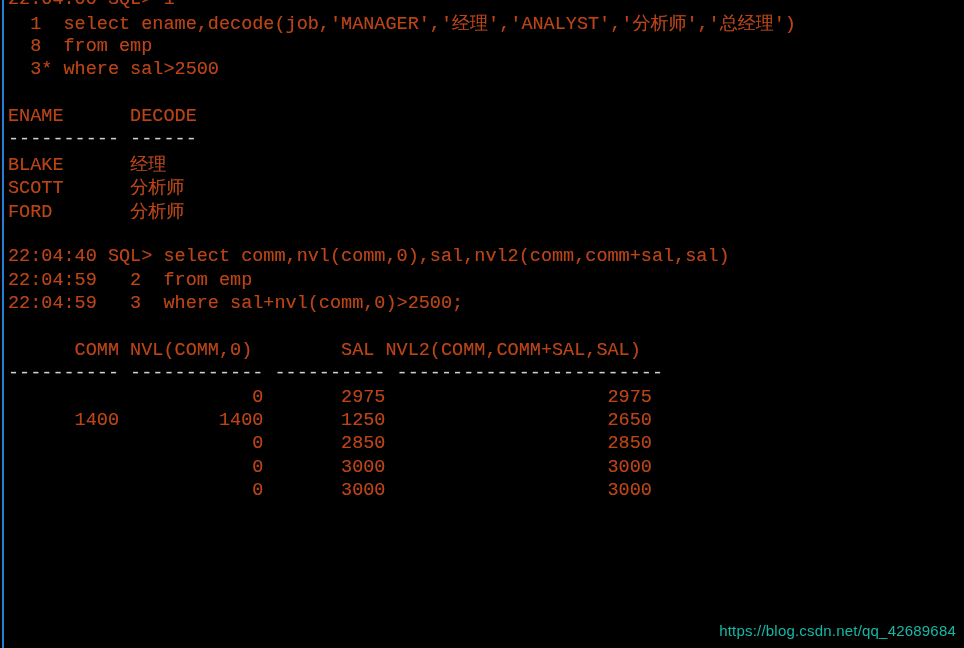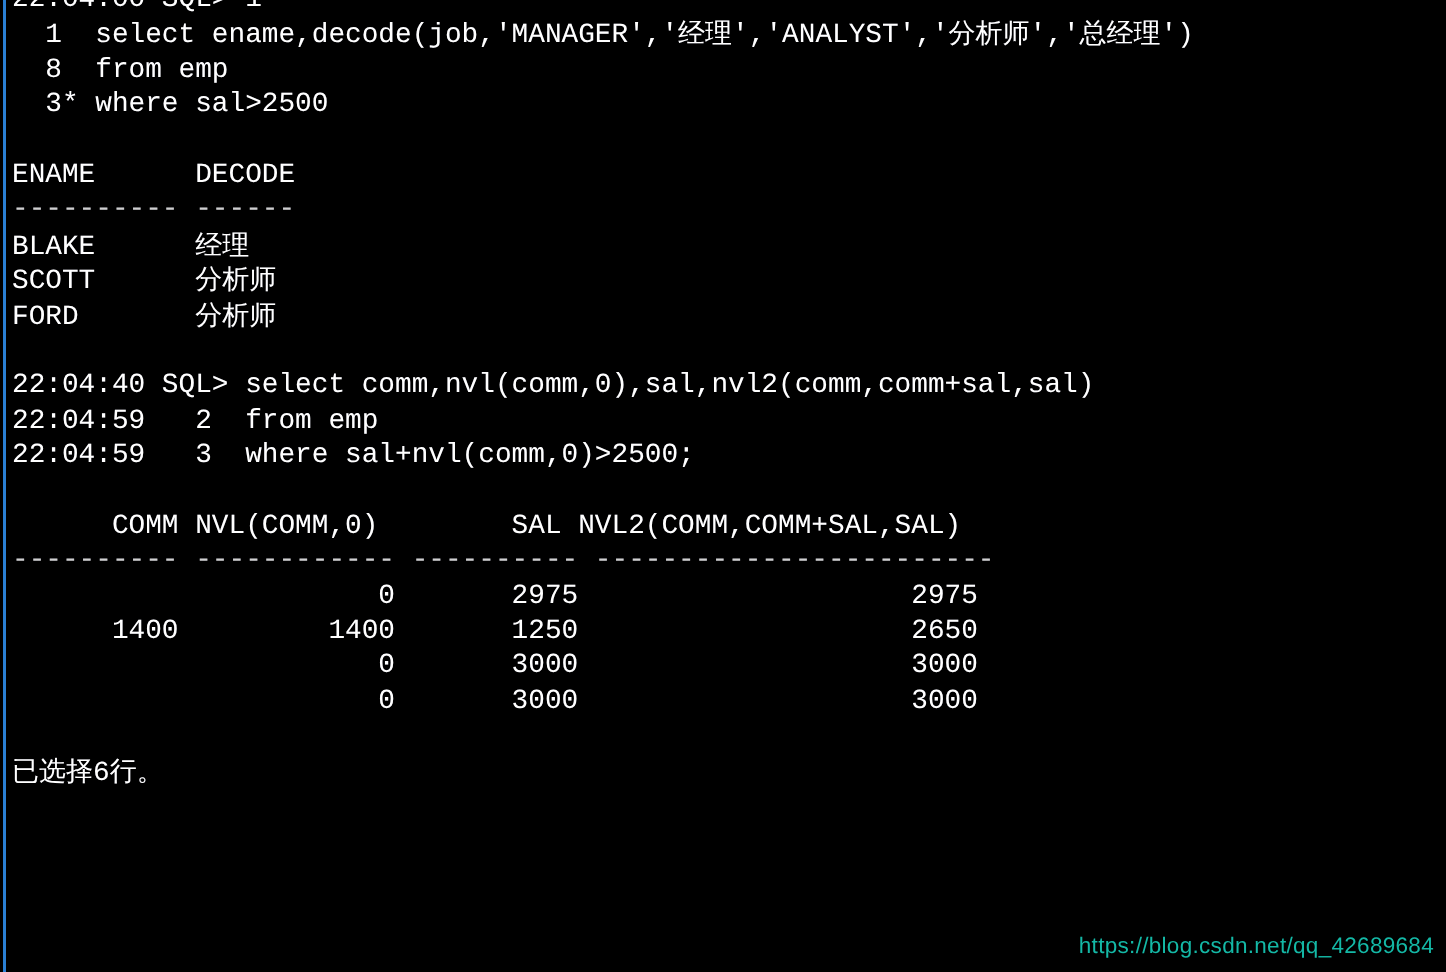--- a/index.html
+++ b/index.html
@@ -47,21 +47,21 @@
     width: 964px;
     z-index: 2;
   }
 
   .tline {
     display: block;
     height: 23.4px;
     line-height: 23.4px;
     white-space: pre;
     padding-left: 8px;
-    color: #ffffff;
+    color: #c2410c;
     font-family: "Liberation Mono", "DejaVu Sans Mono", monospace;
     font-size: 18.5px;
     text-shadow: 0 0 0.4px rgba(200,200,255,0.25);
   }
 
   .tline.blank { color: transparent; }
 
   .tline.dashes {
     color: #cfcfcf;
   }
@@ -104,21 +104,21 @@
       <div class="tline">FORD       <span class="cjk">分析师</span></div>
       <div class="tline blank"></div>
       <div class="tline">22:04:40 SQL&gt; select comm,nvl(comm,0),sal,nvl2(comm,comm+sal,sal)</div>
       <div class="tline">22:04:59   2  from emp</div>
       <div class="tline">22:04:59   3  where sal+nvl(comm,0)&gt;2500;</div>
       <div class="tline blank"></div>
       <div class="tline">      COMM NVL(COMM,0)        SAL NVL2(COMM,COMM+SAL,SAL)</div>
       <div class="tline dashes">---------- ------------ ---------- ------------------------</div>
       <div class="tline">                      0       2975                    2975</div>
       <div class="tline">      1400         1400       1250                    2650</div>
+      <div class="tline">                      0       2850                    2850</div>
       <div class="tline">                      0       3000                    3000</div>
       <div class="tline">                      0       3000                    3000</div>
       <div class="tline blank"></div>
-      <div class="tline"><span class="cjk">已选择</span>6<span class="cjk">行。</span></div>
     </div>
 
   <div id="watermark">https://blog.csdn.net/qq_42689684</div>
 
 </div>
 
 </body></html>

